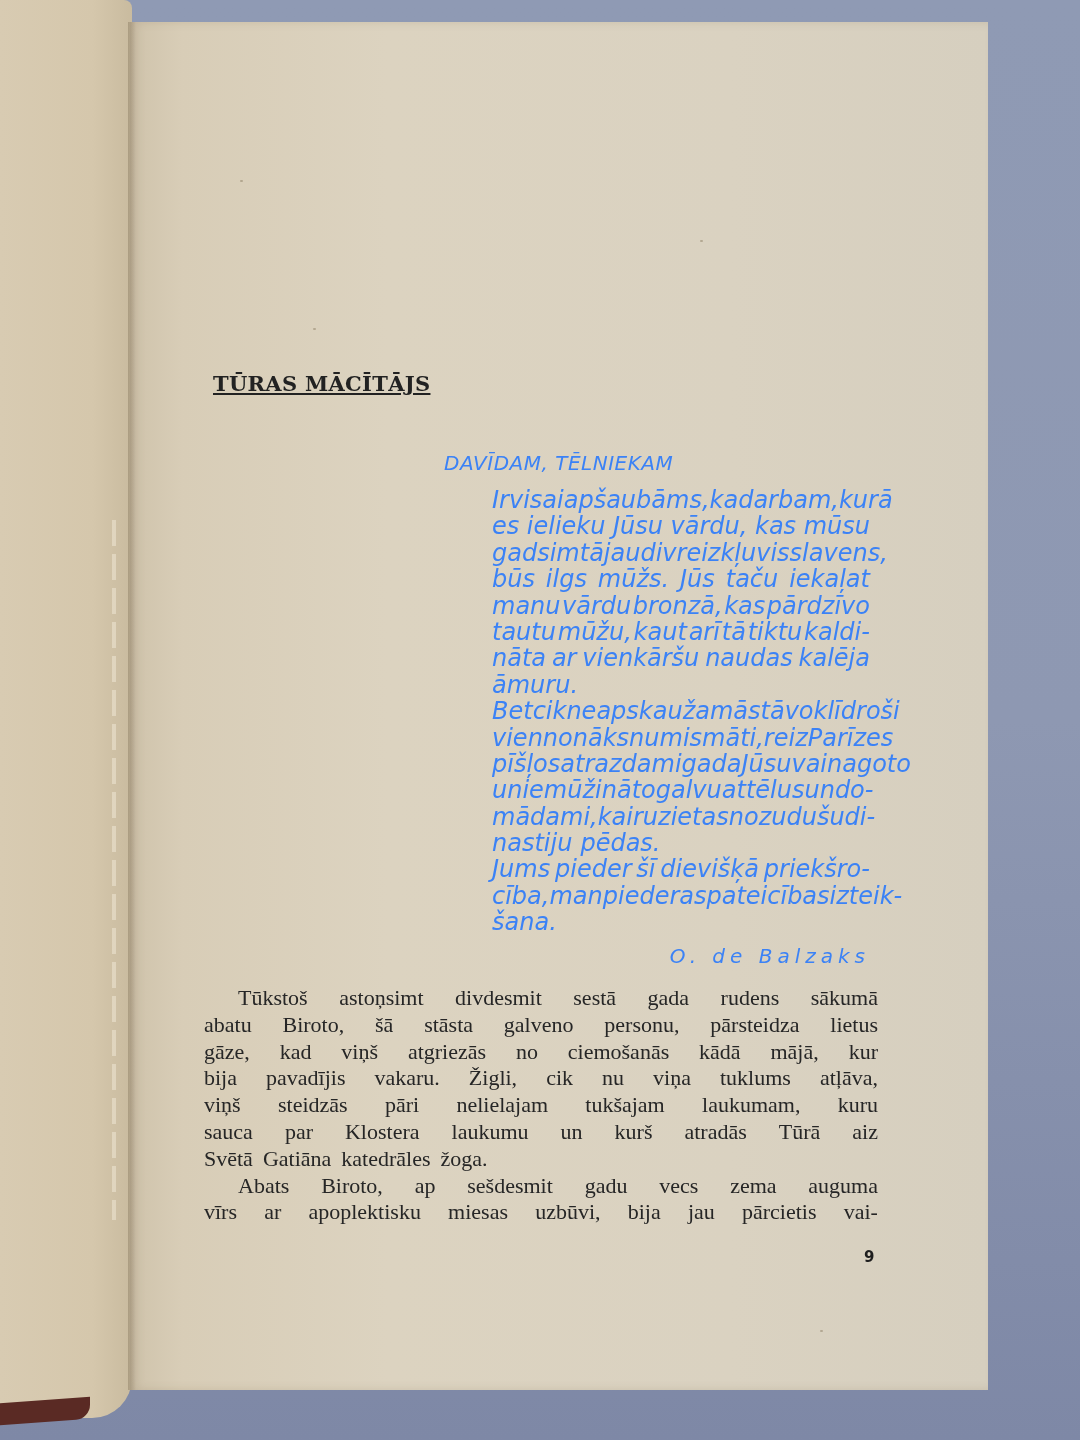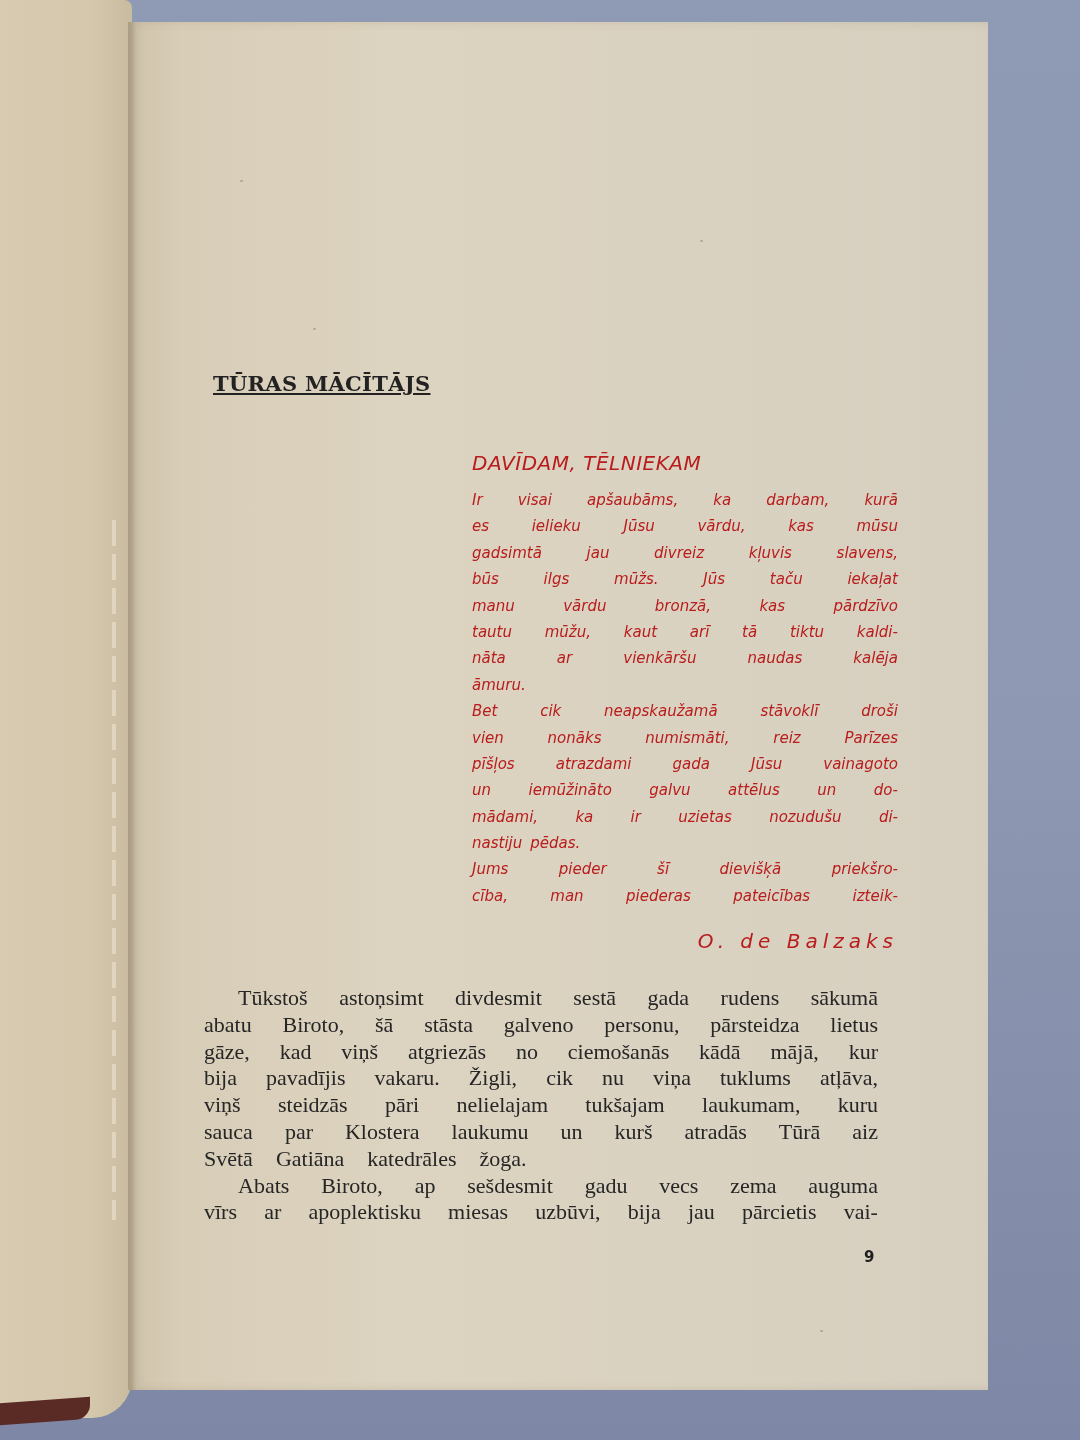--- a/index.html
+++ b/index.html
@@ -33,45 +33,45 @@
     position: absolute; left: 112px; top: 520px; width: 4px; height: 700px;
     background: repeating-linear-gradient(180deg, #ece3d0 0 26px, transparent 26px 34px);
     opacity: 0.6;
   }
   .title {
     position: absolute; left: 213px; top: 371px;
     font-family: "DejaVu Serif", serif; font-weight: bold;
     font-size: 21px; color: #222; letter-spacing: 0.3px; text-decoration: underline;
   }
   .dedication {
-    position: absolute; left: 472px; top: 449px; width: 426px;
+    position: absolute; left: 444px; top: 449px; width: 426px;
     font-family: "DejaVu Sans", sans-serif; font-style: italic;
-    color: #b91c1c;
+    color: #3b82f6;
   }
   .ded-heading { font-size: 20px; letter-spacing: 0.5px; margin-bottom: 10px; line-height: 28px; }
   .ded-line {
-    font-size: 15px; line-height: 26.4px; height: 26.4px;
+    font-size: 24px; line-height: 26.4px; height: 26.4px;
     text-align: justify; text-align-last: justify; white-space: nowrap;
-    display: flex; justify-content: space-between;
+    display: flex; justify-content: space-between; margin-left: 48px;
   }
   .ded-line.last { justify-content: flex-start; gap: 8px; }
   .ded-line span { display: inline-block; }
   .signature {
-    margin-top: 18px; text-align: right; font-size: 20px; letter-spacing: 5px; line-height: 28px;
+    margin-top: 6px; text-align: right; font-size: 20px; letter-spacing: 5px; line-height: 28px;
   }
   .body-text {
     position: absolute; left: 204px; top: 985px; width: 674px;
     font-family: "Liberation Serif", serif; font-size: 22px; color: #262626;
   }
   .body-line {
     height: 26.8px; line-height: 26.8px; white-space: nowrap;
     display: flex; justify-content: space-between;
   }
   .body-line.indent { padding-left: 34px; }
-  .body-line.last { justify-content: flex-start; gap: 23px; }
+  .body-line.last { justify-content: flex-start; gap: 10px; }
   .page-number {
     position: absolute; left: 864px; top: 1248px;
     font-family: "DejaVu Sans", sans-serif; font-weight: bold; font-size: 15px; color: #1e1e1e;
   }
   .speck { position: absolute; width: 3px; height: 2px; background: #8e7f66; opacity: 0.5; border-radius: 1px; }
 </style>
 </head>
 <body>
 
 <div class="left-page"></div>
@@ -189,20 +189,23 @@
         <span>šī</span>
         <span>dievišķā</span>
         <span>priekšro-</span>
       </div>
       <div class="ded-line">
         <span>cība,</span>
         <span>man</span>
         <span>piederas</span>
         <span>pateicības</span>
         <span>izteik-</span>
+      </div>
+      <div class="ded-line last">
+        <span>šana.</span>
       </div>
     </div>
   <div class="signature">O. de Balzaks</div>
 </div>
 
 <div class="body-text" id="body-lines">
     <div class="body-line indent">
       <span>Tūkstoš</span>
       <span>astoņsimt</span>
       <span>divdesmit</span>

